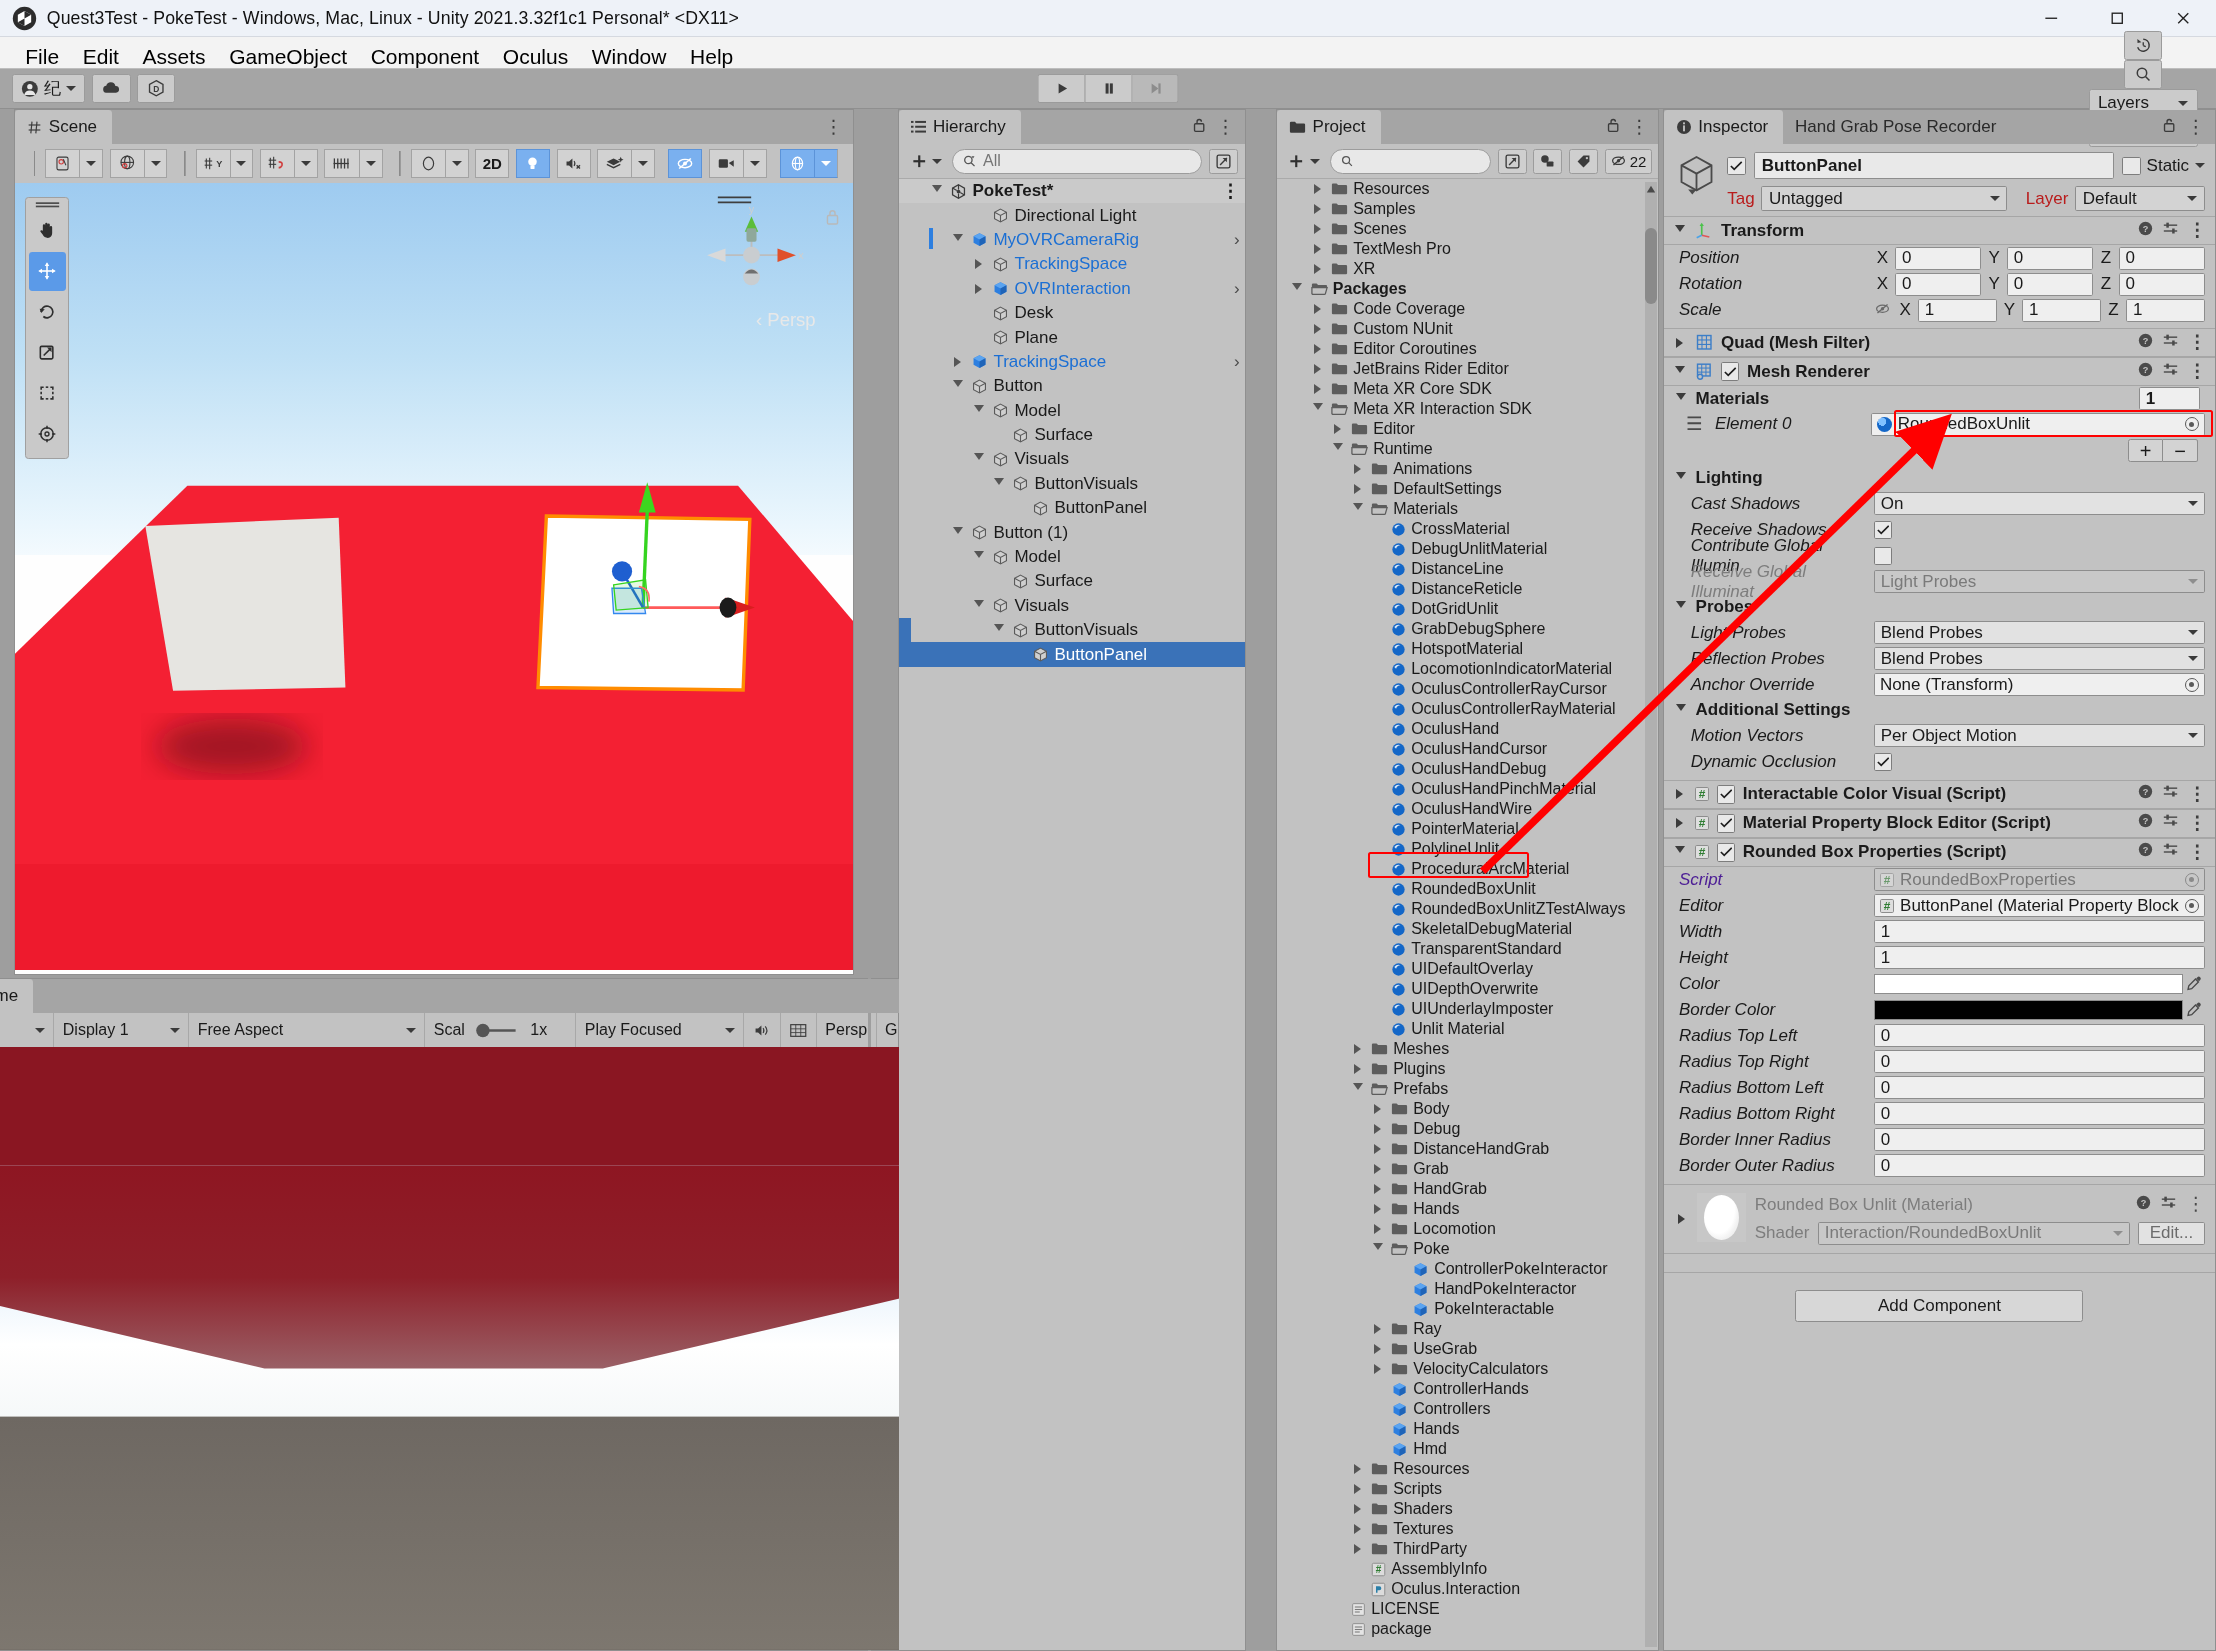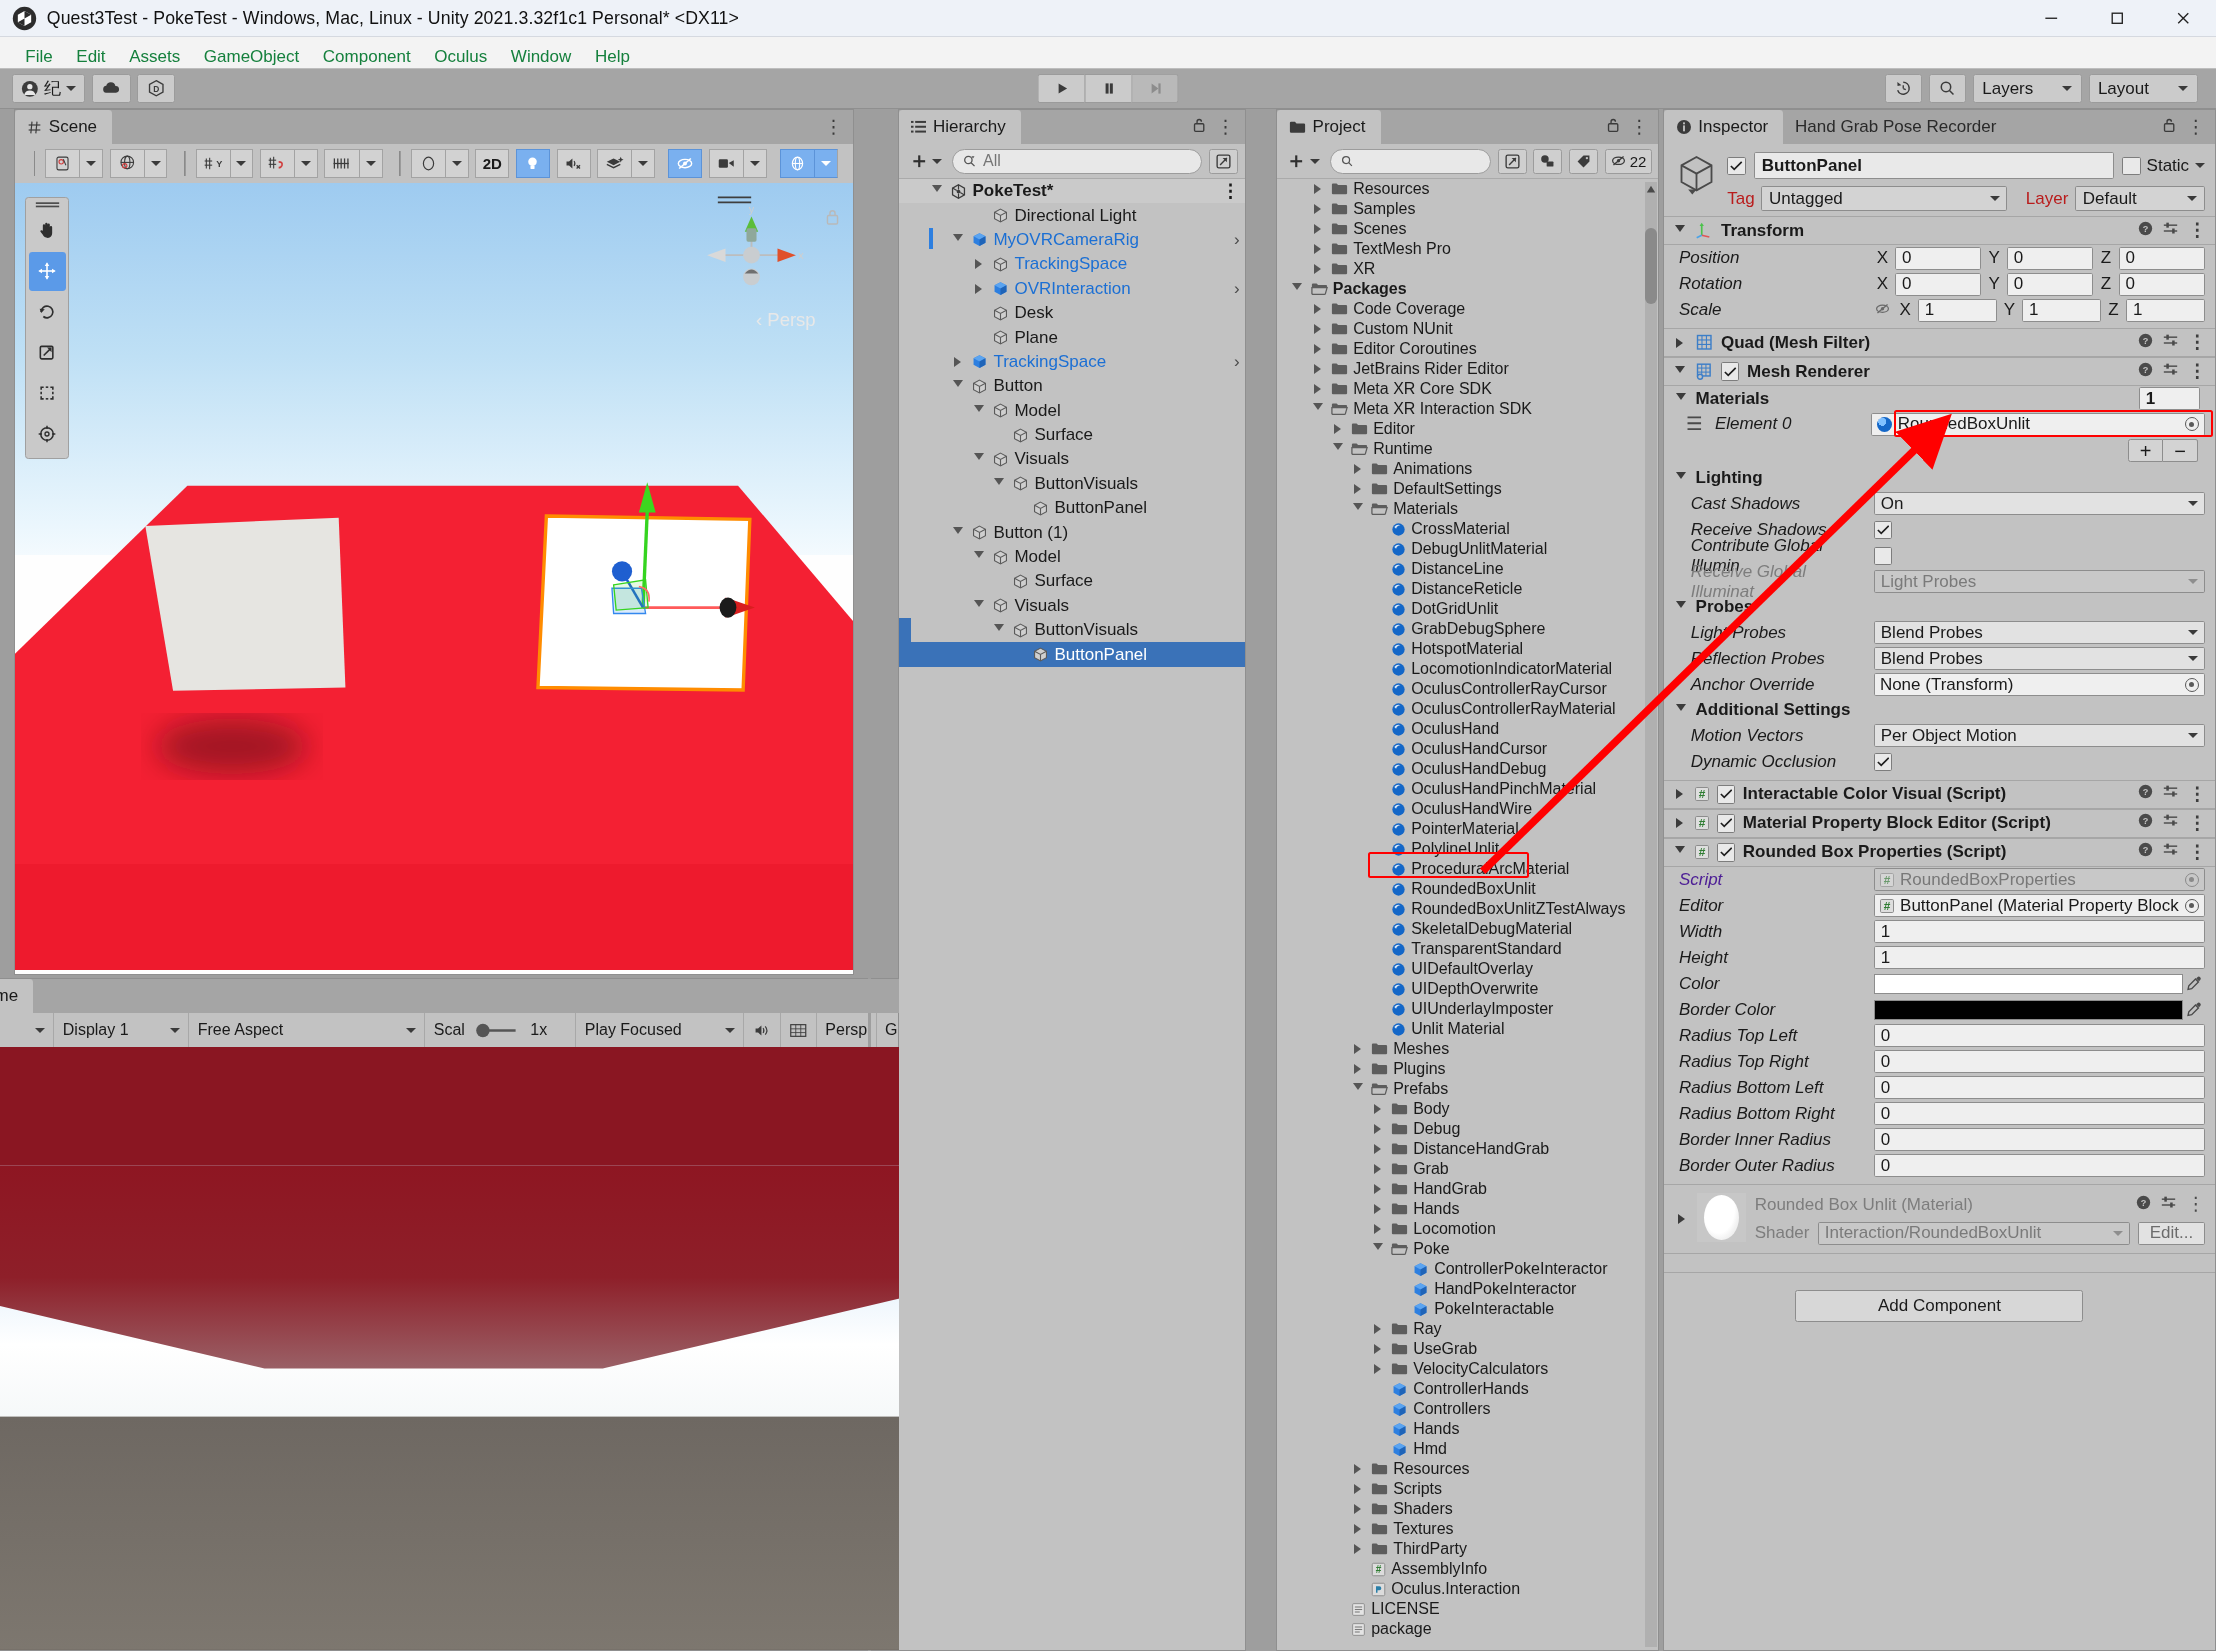--- a/index.html
+++ b/index.html
@@ -17,33 +17,33 @@
   .titlebar { height:37px; background:#eef2f8; display:flex; align-items:center; flex:0 0 37px; border-bottom:0.8px solid #d5d9e0; }
   .titlebar .tb-icon { width:25px; height:25px; margin-left:11.8px; margin-right:10px; position:relative; }
   .tb-icon svg { display:block; }
   .titlebar .tb-title { font-size:17.7px; color:#111; letter-spacing:0.1px; }
   .titlebar .tb-spacer { flex:1; }
   .win-btn { width:66px; height:37px; display:flex; align-items:center; justify-content:center; cursor:default; }
   .win-btn svg { display:block; }
 
   
   .menubar { height:32px; background:#f3f3f3; display:flex; align-items:center; flex:0 0 32px; border-bottom:0.8px solid #bdbdbd; padding-left:13.5px; }
-  .menubar .mi { padding:0 11.8px; height:24px; line-height:32px; font-size:17px; color:#15803d; cursor:default; }
+  .menubar .mi { padding:0 11.8px; height:24px; line-height:32px; font-size:21px; color:#000000; cursor:default; }
 
   
   .toolbar { height:40px; background:#a5a5a5; display:flex; align-items:center; flex:0 0 40px; padding:0 11.8px; position:relative; border-bottom:0.8px solid #8f8f8f; }
   .tbtn { height:29px; min-width:37px; background:#cbcbcb; border:0.8px solid #9b9b9b; border-radius:2.5px; display:flex; align-items:center; justify-content:center; gap:5px; padding:0 8.4px; margin-right:6.7px; cursor:default; font-size:17px; }
   .tbtn.flat { background:#b9b9b9; border-color:#a0a0a0;}
   .tbtn.dis { color:#8a8a8a; }
   .caret { width:0;height:0;border-left:5px solid transparent;border-right:5px solid transparent;border-top:5.9px solid #3a3a3a; }
   .playgrp { position:absolute; left:50%; transform:translateX(-50%); display:flex; }
   .playgrp .tbtn { margin:0; border-radius:0; border-right:none; min-width:47px; }
   .playgrp .tbtn:first-child { border-radius:2.5px 0 0 2.5px; }
   .playgrp .tbtn:last-child { border-radius:0 2.5px 2.5px 0; border-right:0.8px solid #9b9b9b; }
-  .right-grp { margin-left:auto; display:flex; align-items:center; }
+  .right-grp { margin-left:auto; display:flex; align-items:center;flex-direction:column; }
   .right-grp .tbtn { margin-right:6.7px; }
   .dd { height:29px; background:#cbcbcb; border:0.8px solid #9b9b9b; border-radius:2.5px; display:flex; align-items:center; justify-content:space-between; padding:0 8.4px; margin-right:6.7px; font-size:17px; min-width:109px; cursor:default; }
 
   
   .main { flex:1; display:flex; min-height:0; background:#9e9e9e; }
   .col { display:flex; flex-direction:column; min-height:0;align-items:center; }
   .colScene { width:868px; }
   .colHier  { width:402px; }
   .colProj  { width:384px; }
   .colInsp  { flex:1; }

